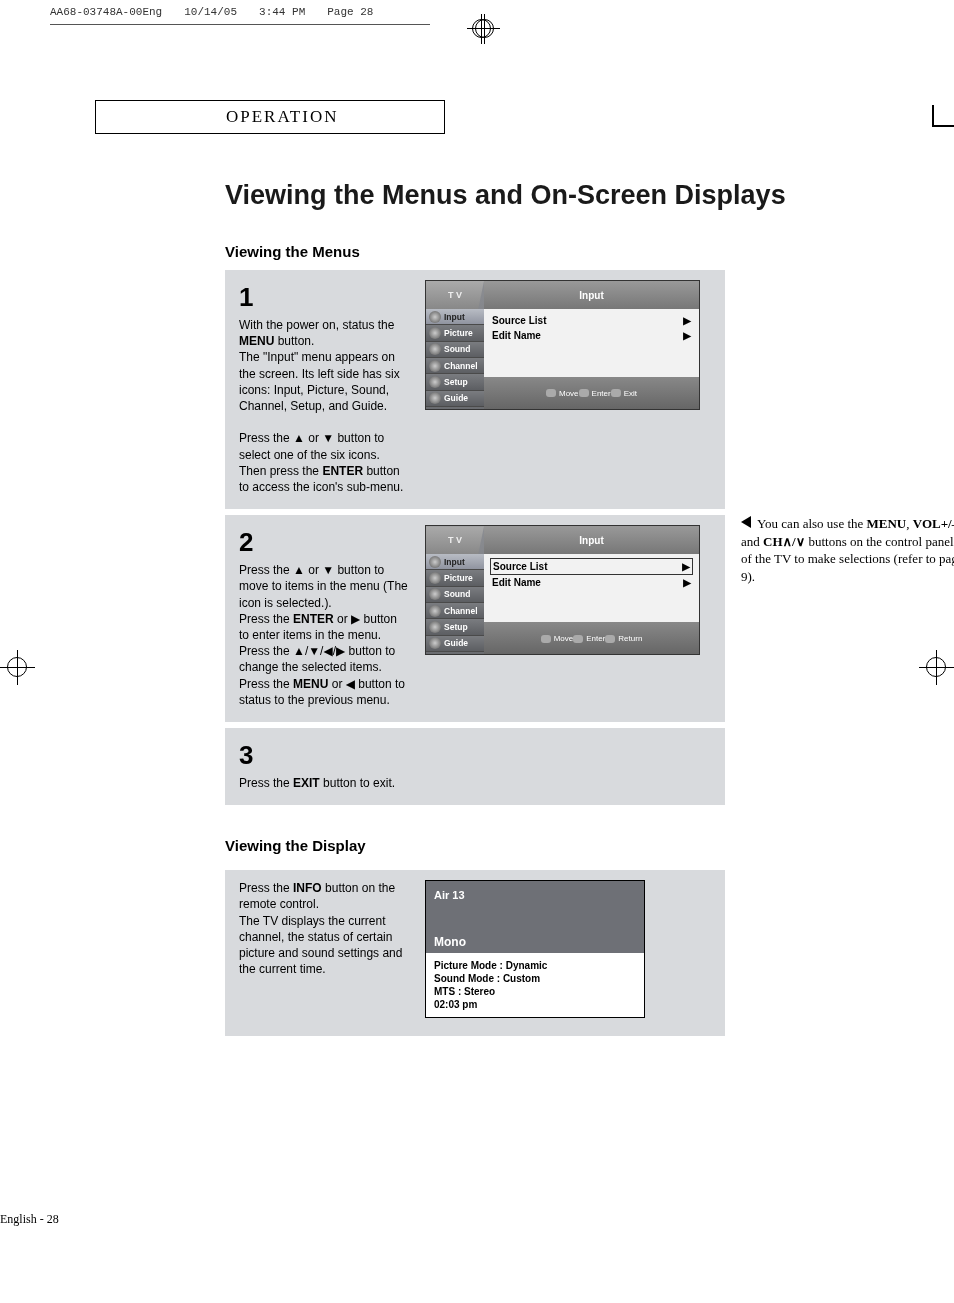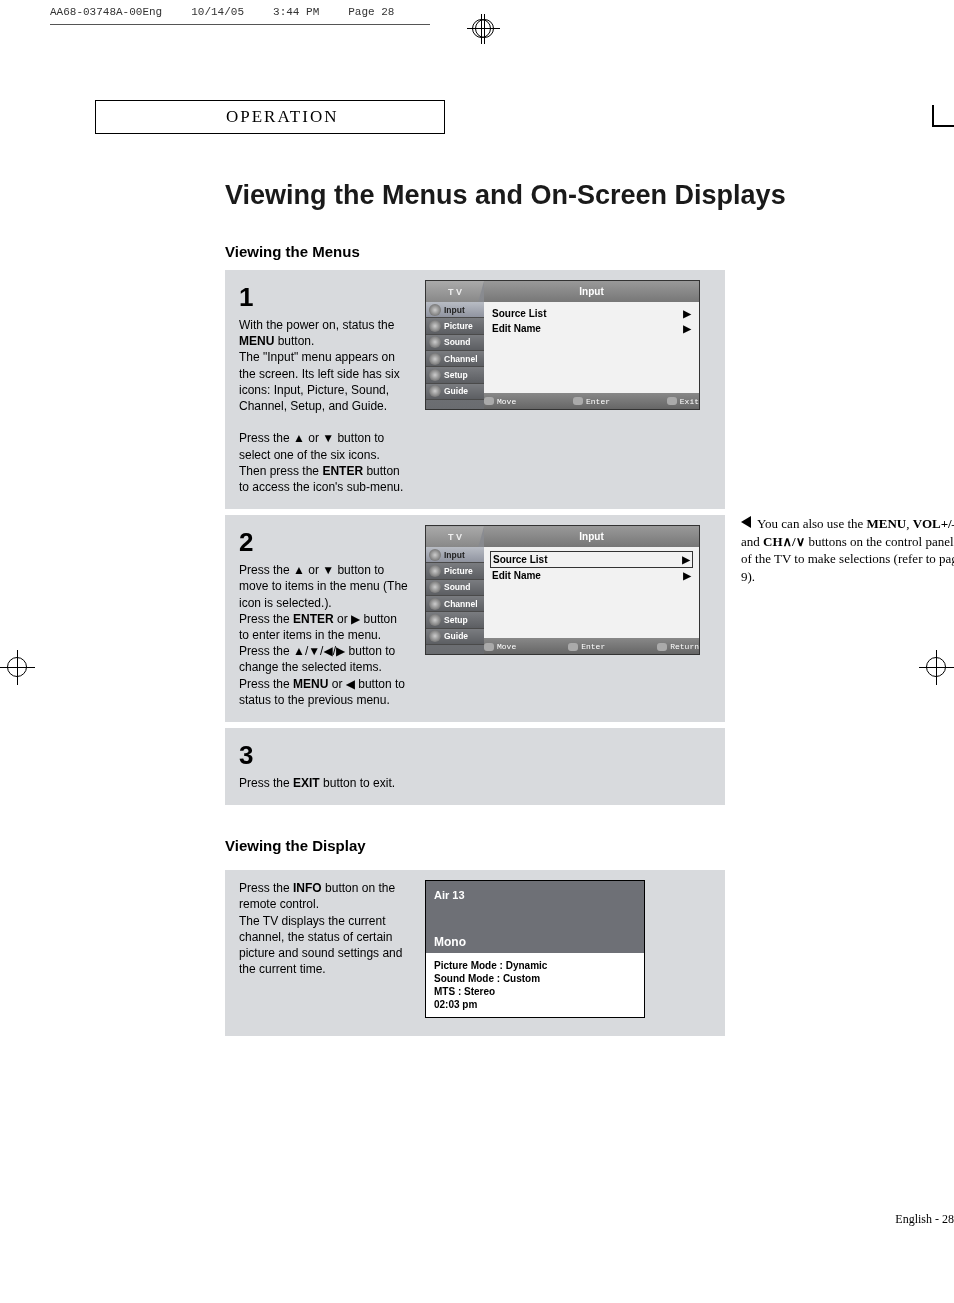--- a/index.html
+++ b/index.html
@@ -13,21 +13,21 @@
   }
   .print-header {
     position: absolute;
     top: 6px;
     left: 50px;
     font-size: 11px;
     font-family: "Courier New", monospace;
     color: #333;
     display: flex;
     align-items: center;
-    gap: 29px;
+    gap: 22px;
   }
   .print-header .rule {
     position: absolute;
     top: 18px;
     left: 0;
     width: 380px;
     height: 1px;
     background: #555;
   }
   .crop-target-top {
@@ -154,21 +154,21 @@
     width: 275px;
     height: 130px;
     background: linear-gradient(#8c8e93, #6a6c70);
     border: 1px solid #333;
     position: relative;
     font-size: 10px;
     color: #fff;
   }
   .tv-menu .hdr {
     display: flex;
-    height: 21px;
+    height: 28px;
   }
   .tv-menu .hdr .left {
     width: 58px; background: linear-gradient(#aaa,#888);
     display:flex;align-items:center;justify-content:center;
     font-weight:bold;color:#eee;font-size:9px;
     clip-path: polygon(0 0, 100% 0, 90% 100%, 0 100%);
   }
   .tv-menu .hdr .right {
     flex:1; background: linear-gradient(#999,#777);
     display:flex;align-items:center;justify-content:center;
@@ -201,23 +201,23 @@
   }
   .tv-menu .main .row {
     display:flex;justify-content:space-between;
     font-size:10px;font-weight:bold;padding:2px 2px;
   }
   .tv-menu .main .row.sel {
     border:1px solid #333;
   }
   .tv-menu .foot {
     position:absolute;bottom:0;left:58px;right:0;
-    height:16px;background:linear-gradient(#888,#666);
-    display:flex;align-items:center;justify-content:space-between;
-    font-size:8px;color:#fff;font-family:Liberation Mono, monospace;
+    height:32px;background:linear-gradient(#888,#666);
+    display:flex;align-items:center;justify-content:center;
+    font-size:8px;color:#fff;
   }
   .tv-menu .foot span::before {
     content:"";display:inline-block;width:10px;height:8px;
     background:#aaa;border-radius:3px;margin-right:3px;
     vertical-align:middle;
   }
 
   .side-note {
     position: absolute;
     left: 646px;
@@ -258,21 +258,21 @@
   .info-panel .settings {
     background:#fff;color:#000;padding:6px 8px;
     font-size:10px;font-weight:bold;line-height:1.3;
   }
 
   .footer {
     position: absolute;
     bottom: 76px;
     left: 0;
     width: 100%;
-    text-align: right;
+    text-align: left;
     font-size: 12px;
     font-family: Georgia, serif;
   }
 </style>
 </head>
 <body>
 
 <div class="print-header">
   <span>AA68-03748A-00Eng</span>
   <span>10/14/05</span>

